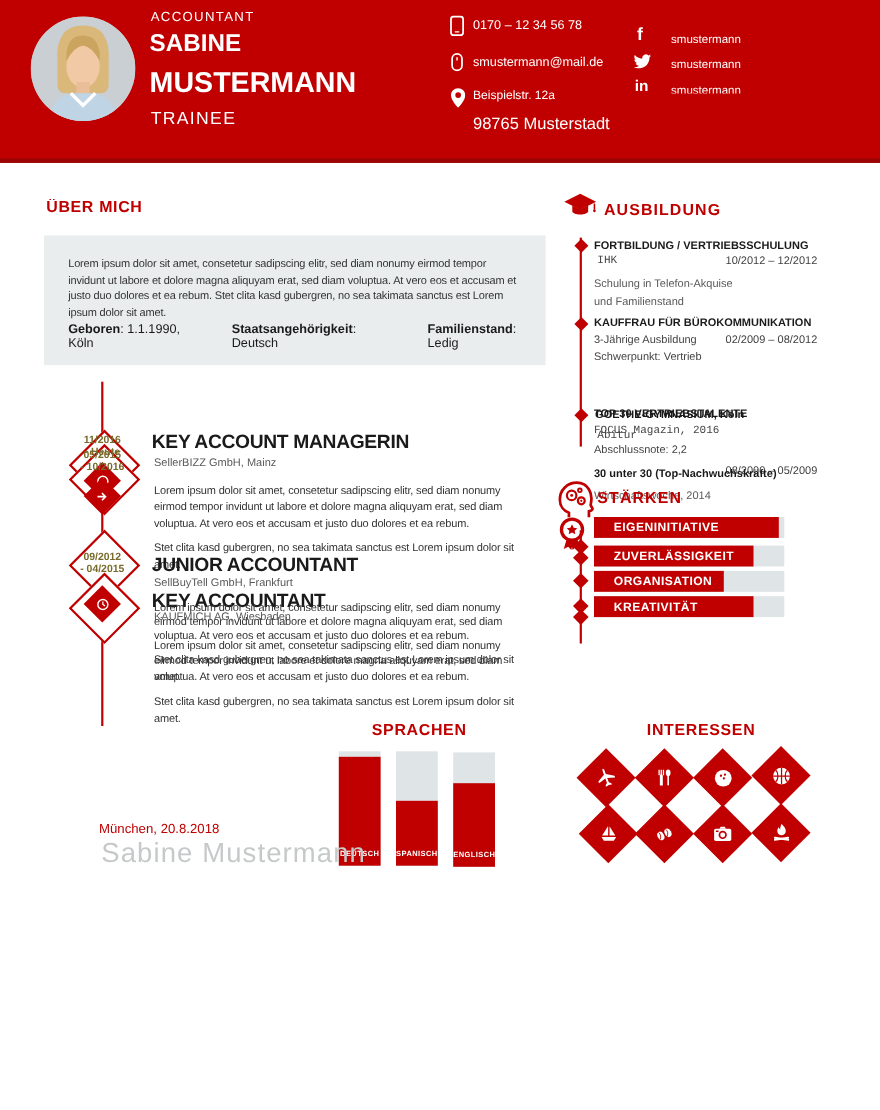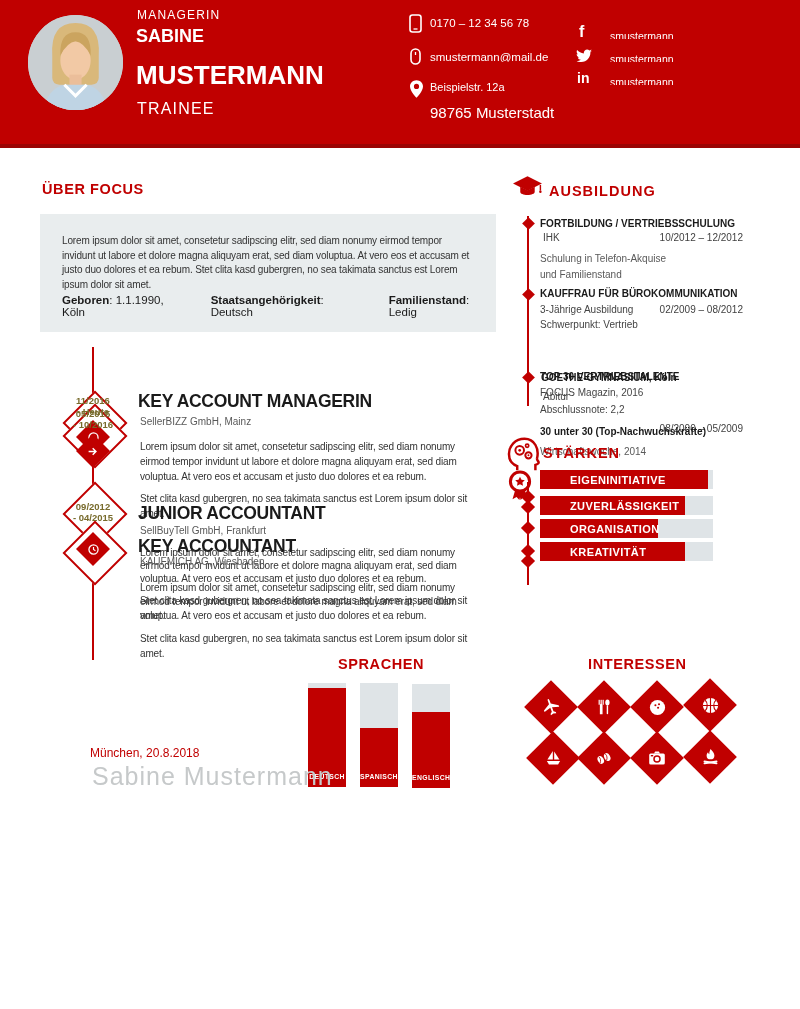--- a/index.html
+++ b/index.html
@@ -4,21 +4,21 @@
 <style>
   html,body{margin:0;padding:0;background:#fff;}
   .page{position:relative;width:800px;height:1009px;background:#fff;overflow:hidden;
         font-family:"Liberation Sans",sans-serif;color:#2e2e2e;}
   .abs{position:absolute;}
 
   
   .hd{position:absolute;left:0;top:0;width:800px;height:144px;background:#C00000;border-bottom:4px solid #9B0404;}
   .photo{position:absolute;left:28px;top:15px;width:95px;height:95px;border-radius:50%;overflow:hidden;background:#C9CFD2;}
   .hd-label{position:absolute;left:137px;top:8px;font-size:12px;letter-spacing:1.2px;color:#fff;}
-  .hd-first{position:absolute;left:136px;top:26px;font-size:18px;font-weight:bold;color:#fff;}
+  .hd-first{position:absolute;left:136px;top:26px;font-size:22px;font-weight:bold;color:#fff;}
   .hd-last{position:absolute;left:136px;top:60px;font-size:26px;font-weight:bold;color:#fff;}
   .hd-job{position:absolute;left:137px;top:100px;font-size:16px;letter-spacing:1.2px;color:#fff;}
   .cicon{position:absolute;}
   .crow{position:absolute;color:#fff;font-size:11.5px;line-height:13px;}
   .cut11{height:11px;overflow:hidden;}
   .srow{position:absolute;color:#fff;font-size:10.5px;line-height:12px;}
   .cut9{height:9px;overflow:hidden;}
   .sicon{position:absolute;color:#fff;font-weight:bold;}
 
   
@@ -41,30 +41,30 @@
   .job-title{position:absolute;left:138px;font-size:17.5px;font-weight:bold;letter-spacing:-.3px;color:#1a1a1a;z-index:1;}
   .job-co{position:absolute;left:140px;font-size:10px;color:#595959;z-index:1;}
   .job-p{position:absolute;left:140px;width:334px;font-size:10px;letter-spacing:-.15px;line-height:15px;color:#333;z-index:1;}
   .lh13{line-height:13px;}
   .lh14{line-height:14px;}
 
   
   .edu-line{position:absolute;left:527px;top:216px;width:2px;height:190px;background:#C00000;}
   .bullet{position:absolute;left:524px;width:9px;height:9px;background:#C00000;transform:rotate(45deg);}
   .e-title{position:absolute;left:540px;font-size:10px;font-weight:bold;color:#1a1a1a;white-space:nowrap;}
-  .e-org{position:absolute;left:543px;font-size:10px;color:#444;}
+  .e-org{position:absolute;left:543px;font-size:10px;color:#444;font-family:Liberation Mono, monospace;}
   .e-date{position:absolute;left:613px;width:130px;text-align:right;font-size:10px;color:#3f3f3f;}
   .e-det{position:absolute;left:540px;font-size:10px;color:#595959;}
 
   
   .str-line{position:absolute;left:527px;top:482px;width:2px;height:103px;background:#C00000;}
   .sdm{position:absolute;left:523px;width:10px;height:10px;background:#C00000;transform:rotate(45deg);}
   .bar{position:absolute;left:540px;width:173px;height:19px;background:#DFE4E7;}
   .bar-fill{height:100%;background:#C00000;display:flex;align-items:center;}
-  .bar-label{padding-left:30px;color:#fff;font-size:11px;font-weight:bold;letter-spacing:.4px;white-space:nowrap;}
+  .bar-label{padding-left:18px;color:#fff;font-size:11px;font-weight:bold;letter-spacing:.4px;white-space:nowrap;}
 
   
   .lbar{position:absolute;top:683px;width:38px;height:104px;background:#DFE4E7;}
   .lfill{position:absolute;bottom:0;left:0;width:100%;background:#C00000;}
   .llabel{position:absolute;bottom:7px;left:0;width:100%;text-align:center;color:#fff;font-size:6.8px;font-weight:bold;letter-spacing:.4px;}
 
   
   .idm{position:absolute;width:38px;height:38px;background:#C00000;transform:rotate(45deg);}
   .idm .ic{transform:rotate(-45deg);width:38px;height:38px;display:flex;align-items:center;justify-content:center;}
 
@@ -82,21 +82,21 @@
       <svg width="95" height="95" viewBox="0 0 94 94">
         <rect width="94" height="94" fill="#C9CFD2"></rect>
         <path d="M24 40 Q22 8 47 8 Q72 8 70 40 L70 62 Q70 68 63 69 L31 69 Q24 68 24 62 Z" fill="#D9B87A"></path>
         <ellipse cx="47" cy="45" rx="15" ry="19" fill="#F2C9A5"></ellipse>
         <path d="M32 40 Q31 17 47 17 Q63 17 62 40 Q55 27 47 26 Q39 27 32 40 Z" fill="#CBA45F"></path>
         <rect x="41" y="59" width="12" height="12" fill="#EBBE9A"></rect>
         <path d="M16 94 Q19 73 36 69 L58 69 Q75 73 78 94 Z" fill="#BFD4E4"></path>
         <path d="M36 69 L47 80 L58 69" stroke="#ffffff" stroke-width="3" fill="none"></path>
       </svg>
     </div>
-    <div class="hd-label">MANAGERIN</div>
+    <div class="hd-label">ACCOUNTANT</div>
     <div class="hd-first">SABINE</div>
     <div class="hd-last">MUSTERMANN</div>
     <div class="hd-job">TRAINEE</div>
 
     <div class="cicon" style="left:409px;top:14px;">
       <svg width="13" height="19" viewBox="0 0 13 19">
           <rect x="1" y="1" width="11" height="17" rx="2.5" fill="none" stroke="#fff" stroke-width="1.6"></rect>
           <line x1="4.5" y1="15" x2="8.5" y2="15" stroke="#fff" stroke-width="1.3"></line>
         </svg>
     </div>
@@ -123,21 +123,21 @@
     <div class="sicon" style="left:576px;top:49px;">
       <svg width="16" height="14" viewBox="0 0 16 14">
           <path d="M16 1.9c-.6.3-1.2.4-1.9.5.7-.4 1.2-1 1.4-1.8-.6.4-1.3.6-2.1.8A3.3 3.3 0 0 0 7.8 3.7c0 .3 0 .5.1.7C5.1 4.3 2.7 3 1.1 1.1c-.3.5-.4 1-.4 1.7 0 1.1.6 2.1 1.5 2.7-.5 0-1-.2-1.5-.4v.1c0 1.6 1.1 2.9 2.6 3.2-.3.1-.6.1-.9.1l-.6-.1c.4 1.3 1.6 2.3 3.1 2.3a6.6 6.6 0 0 1-4.9 1.4A9.3 9.3 0 0 0 5.1 13c6 0 9.3-5 9.3-9.3v-.4c.6-.5 1.2-1 1.6-1.7z" fill="#fff"></path>
         </svg>
     </div>
     <div class="srow cut9" style="left:610px;top:53px;width:90px;">smustermann</div>
     <div class="sicon" style="left:577px;top:70px;font-size:14px;">in</div>
     <div class="srow cut9" style="left:610px;top:76px;width:90px;">smustermann</div>
   </div>
 
-  <div class="h-left cut13" style="left:42px;top:181px;width:120px;">ÜBER FOCUS</div>
+  <div class="h-left cut13" style="left:42px;top:181px;width:120px;">ÜBER MICH</div>
   <div class="about-box">
     <div class="about-text">Lorem ipsum dolor sit amet, consetetur sadipscing elitr, sed diam nonumy eirmod tempor invidunt ut labore et dolore magna aliquyam erat, sed diam voluptua. At vero eos et accusam et justo duo dolores et ea rebum. Stet clita kasd gubergren, no sea takimata sanctus est Lorem ipsum dolor sit amet.</div>
     <div class="about-facts">
       <span><b>Geboren</b><span>1.1.1990, Köln</span></span>
       <span><b>Staatsangehörigkeit</b><span>Deutsch</span></span>
       <span><b>Familienstand</b><span>Ledig</span></span>
     </div>
   </div>
 
   <div class="tl-line"></div>

